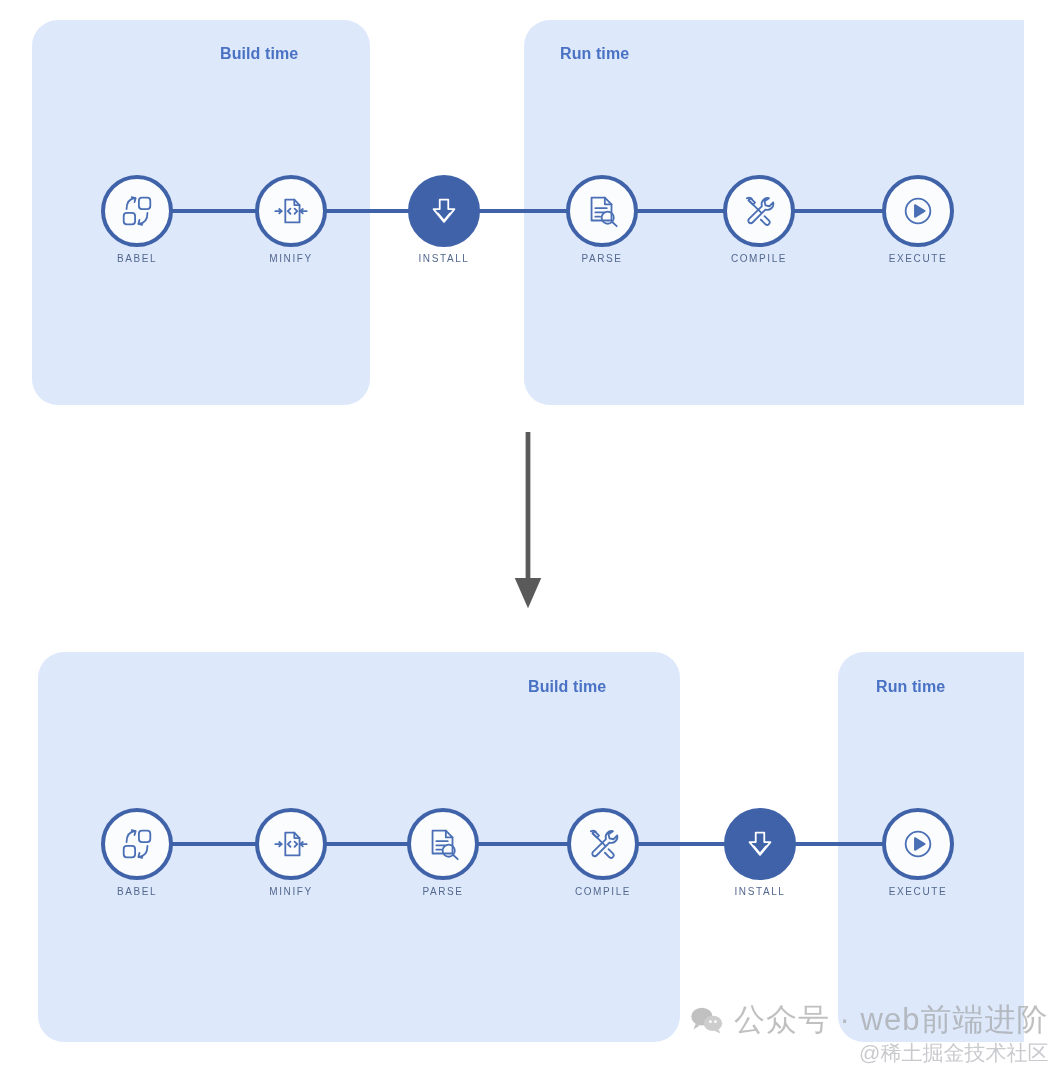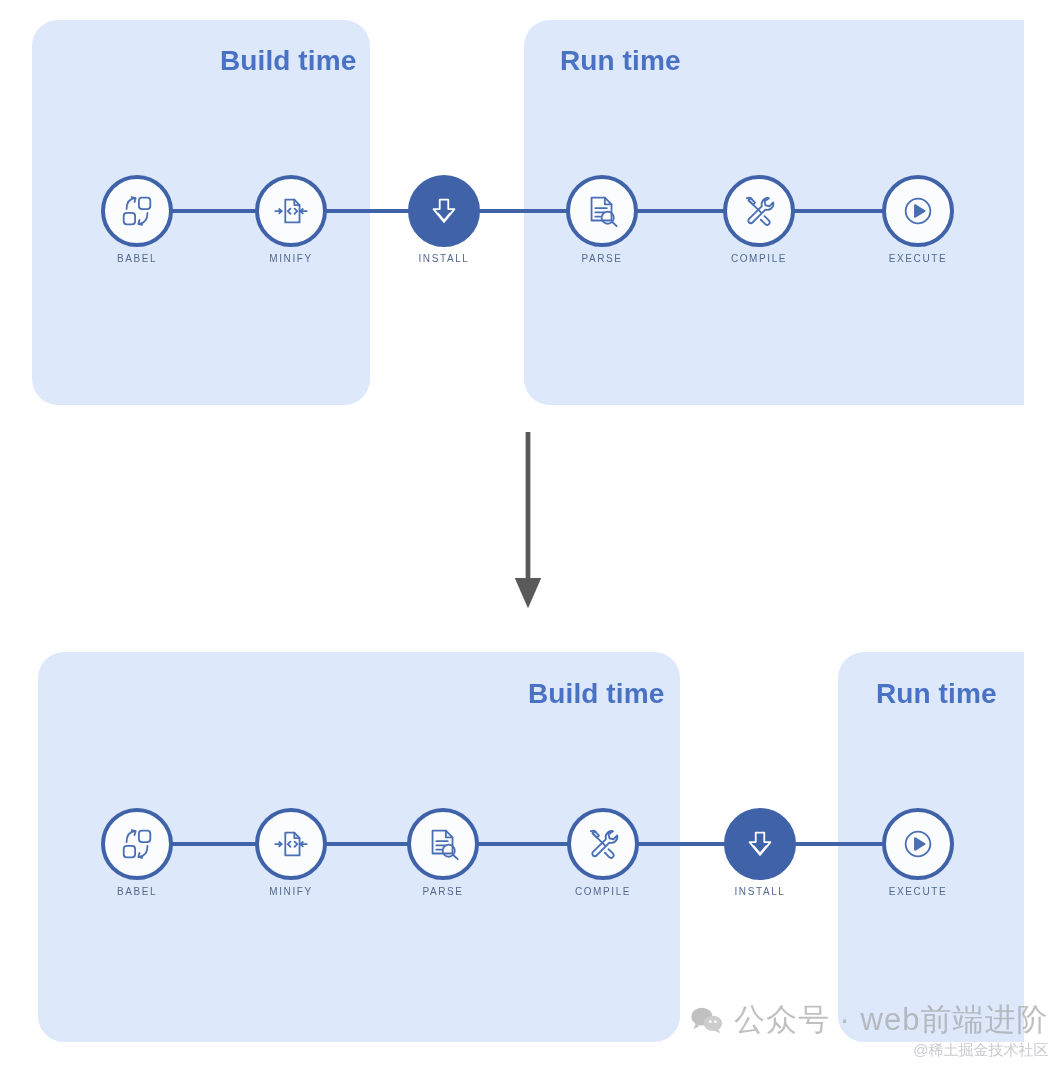--- a/index.html
+++ b/index.html
@@ -25,21 +25,21 @@
     position: absolute;
     background: #dde8fb;
     border-radius: 26px;
   }
   .panel.sq-right {
     border-top-right-radius: 0;
     border-bottom-right-radius: 0;
   }
   .panel-title {
     position: absolute;
-    font-size: 28px;
+    font-size: 16px;
     font-weight: bold;
     color: #4a72c4;
     letter-spacing: .1px;
     white-space: nowrap;
   }
 
   
   .track {
     position: absolute;
     height: 4px;
@@ -106,21 +106,21 @@
     font-size: 31px;
     color: #9b9b9b;
     letter-spacing: 1px;
     white-space: nowrap;
     line-height: 1;
   }
   .wm-sub {
     position: absolute;
     right: 0;
     top: 38px;
-    font-size: 15px;
+    font-size: 21px;
     color: #a9aab1;
     white-space: nowrap;
     line-height: 1;
   }
   .wm-icon {
     width: 34px;
     height: 30px;
     flex: 0 0 auto;
   }
 </style>

